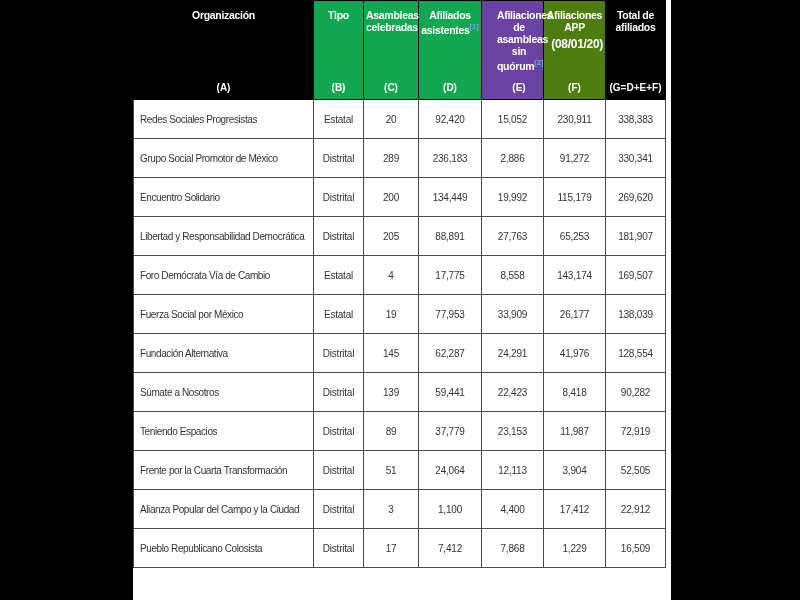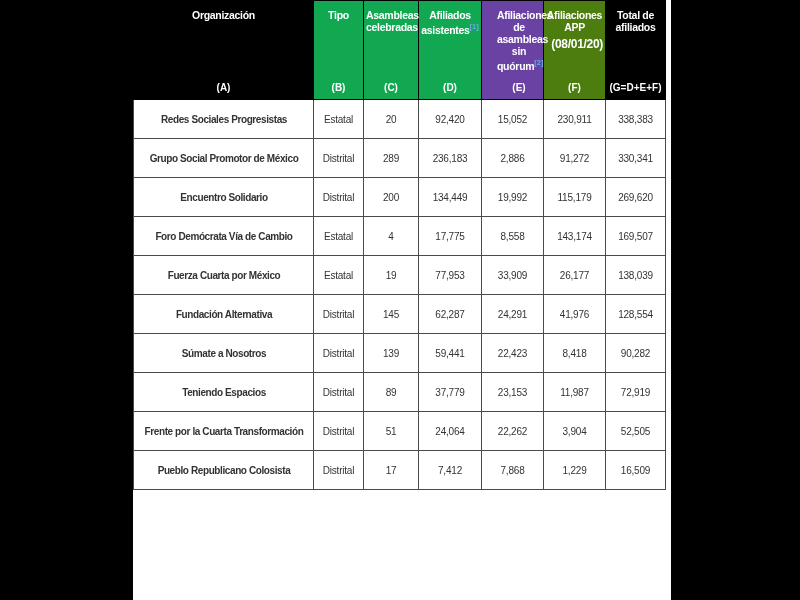--- a/index.html
+++ b/index.html
@@ -77,25 +77,24 @@
     border: 1px solid #4a4a4a;
     height: 30px;
     font-size: 10px;
     color: #333;
     text-align: center;
     letter-spacing: -0.2px;
     padding: 2px;
     background: #fff;
   }
   td.org {
-    text-align: center;
+    text-align: left;
     padding: 4px 5px 4px 6px;
     letter-spacing: -0.4px;
     line-height: 13px;
-    font-weight: bold;
   }
 </style>
 </head>
 <body>
 
 <div class="stage">
   <div class="page">
     <table class="orgs">
       <colgroup>
         <col style="width:180px">
@@ -177,30 +176,39 @@
           <tr>
             <td class="org">Encuentro Solidario</td>
             <td>Distrital</td>
             <td>200</td>
             <td>134,449</td>
             <td>19,992</td>
             <td>115,179</td>
             <td>269,620</td>
           </tr>
           <tr>
+            <td class="org">Libertad y Responsabilidad Democrática</td>
+            <td>Distrital</td>
+            <td>205</td>
+            <td>88,891</td>
+            <td>27,763</td>
+            <td>65,253</td>
+            <td>181,907</td>
+          </tr>
+          <tr>
             <td class="org">Foro Demócrata Vía de Cambio</td>
             <td>Estatal</td>
             <td>4</td>
             <td>17,775</td>
             <td>8,558</td>
             <td>143,174</td>
             <td>169,507</td>
           </tr>
           <tr>
-            <td class="org">Fuerza Cuarta por México</td>
+            <td class="org">Fuerza Social por México</td>
             <td>Estatal</td>
             <td>19</td>
             <td>77,953</td>
             <td>33,909</td>
             <td>26,177</td>
             <td>138,039</td>
           </tr>
           <tr>
             <td class="org">Fundación Alternativa</td>
             <td>Distrital</td>
@@ -226,23 +234,32 @@
             <td>37,779</td>
             <td>23,153</td>
             <td>11,987</td>
             <td>72,919</td>
           </tr>
           <tr>
             <td class="org">Frente por la Cuarta Transformación</td>
             <td>Distrital</td>
             <td>51</td>
             <td>24,064</td>
-            <td>22,262</td>
+            <td>12,113</td>
             <td>3,904</td>
             <td>52,505</td>
+          </tr>
+          <tr>
+            <td class="org">Alianza Popular del Campo y la Ciudad</td>
+            <td>Distrital</td>
+            <td>3</td>
+            <td>1,100</td>
+            <td>4,400</td>
+            <td>17,412</td>
+            <td>22,912</td>
           </tr>
           <tr>
             <td class="org">Pueblo Republicano Colosista</td>
             <td>Distrital</td>
             <td>17</td>
             <td>7,412</td>
             <td>7,868</td>
             <td>1,229</td>
             <td>16,509</td>
           </tr>

